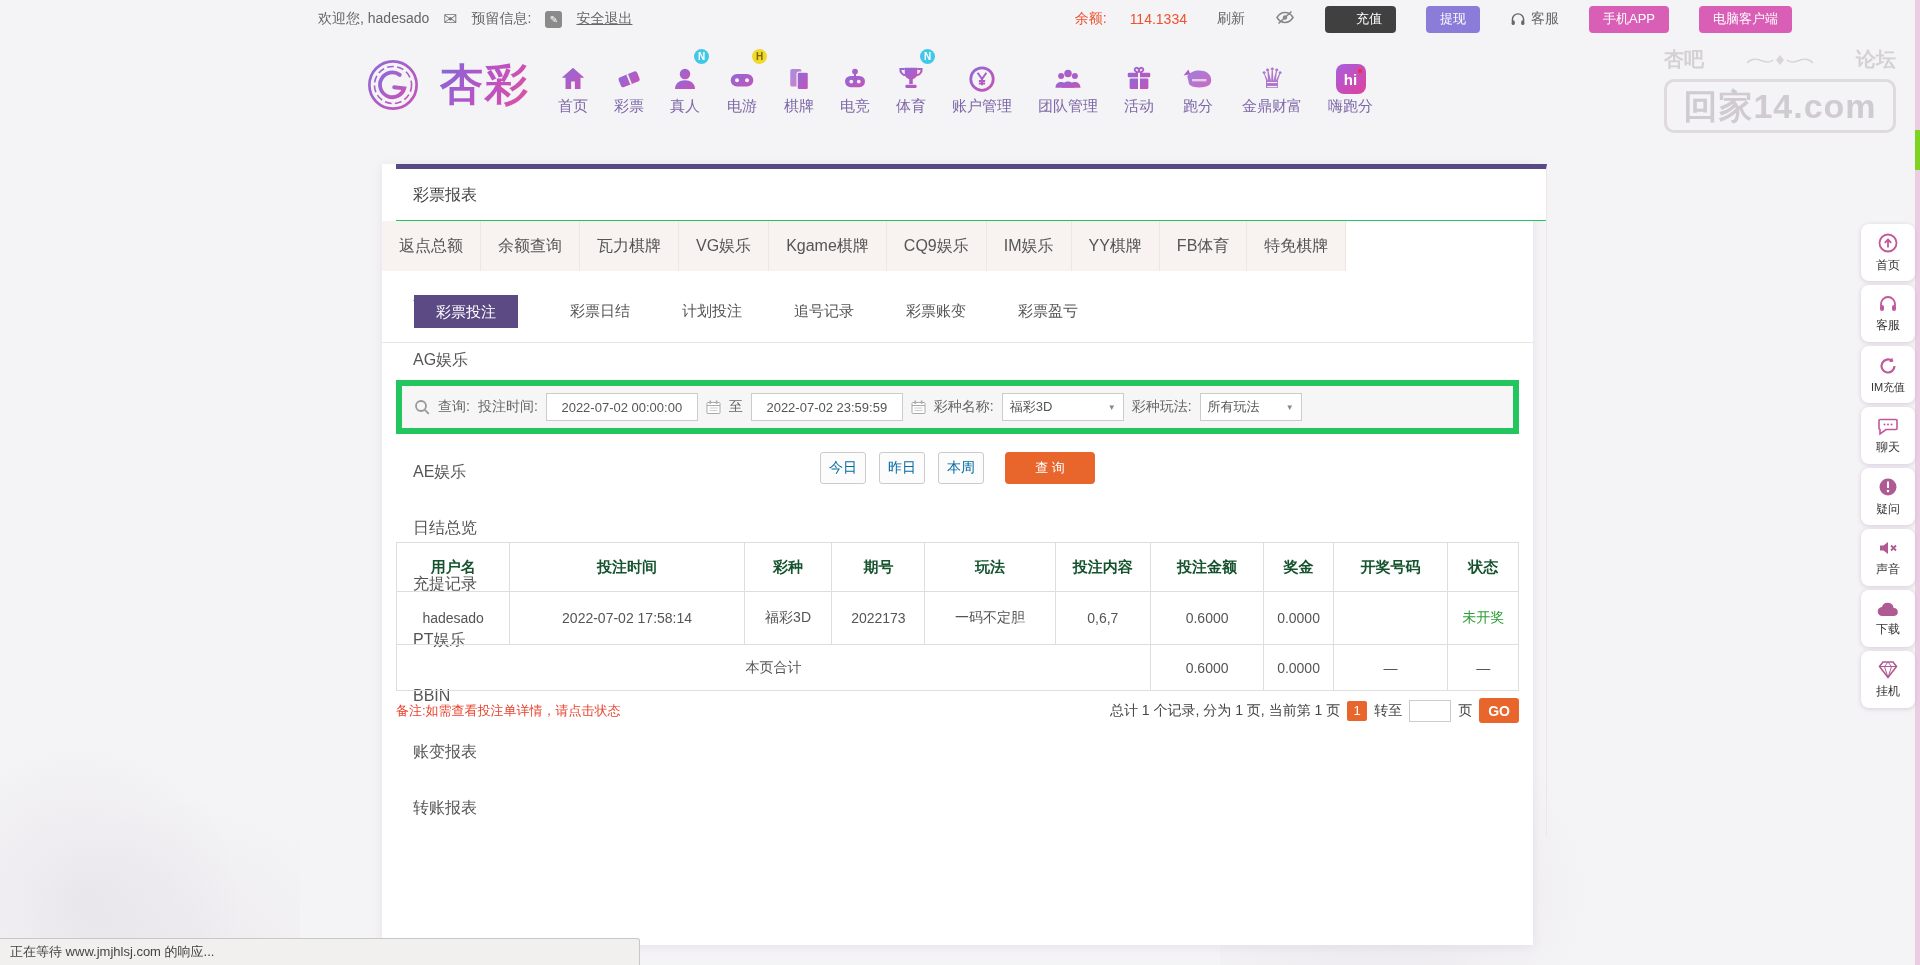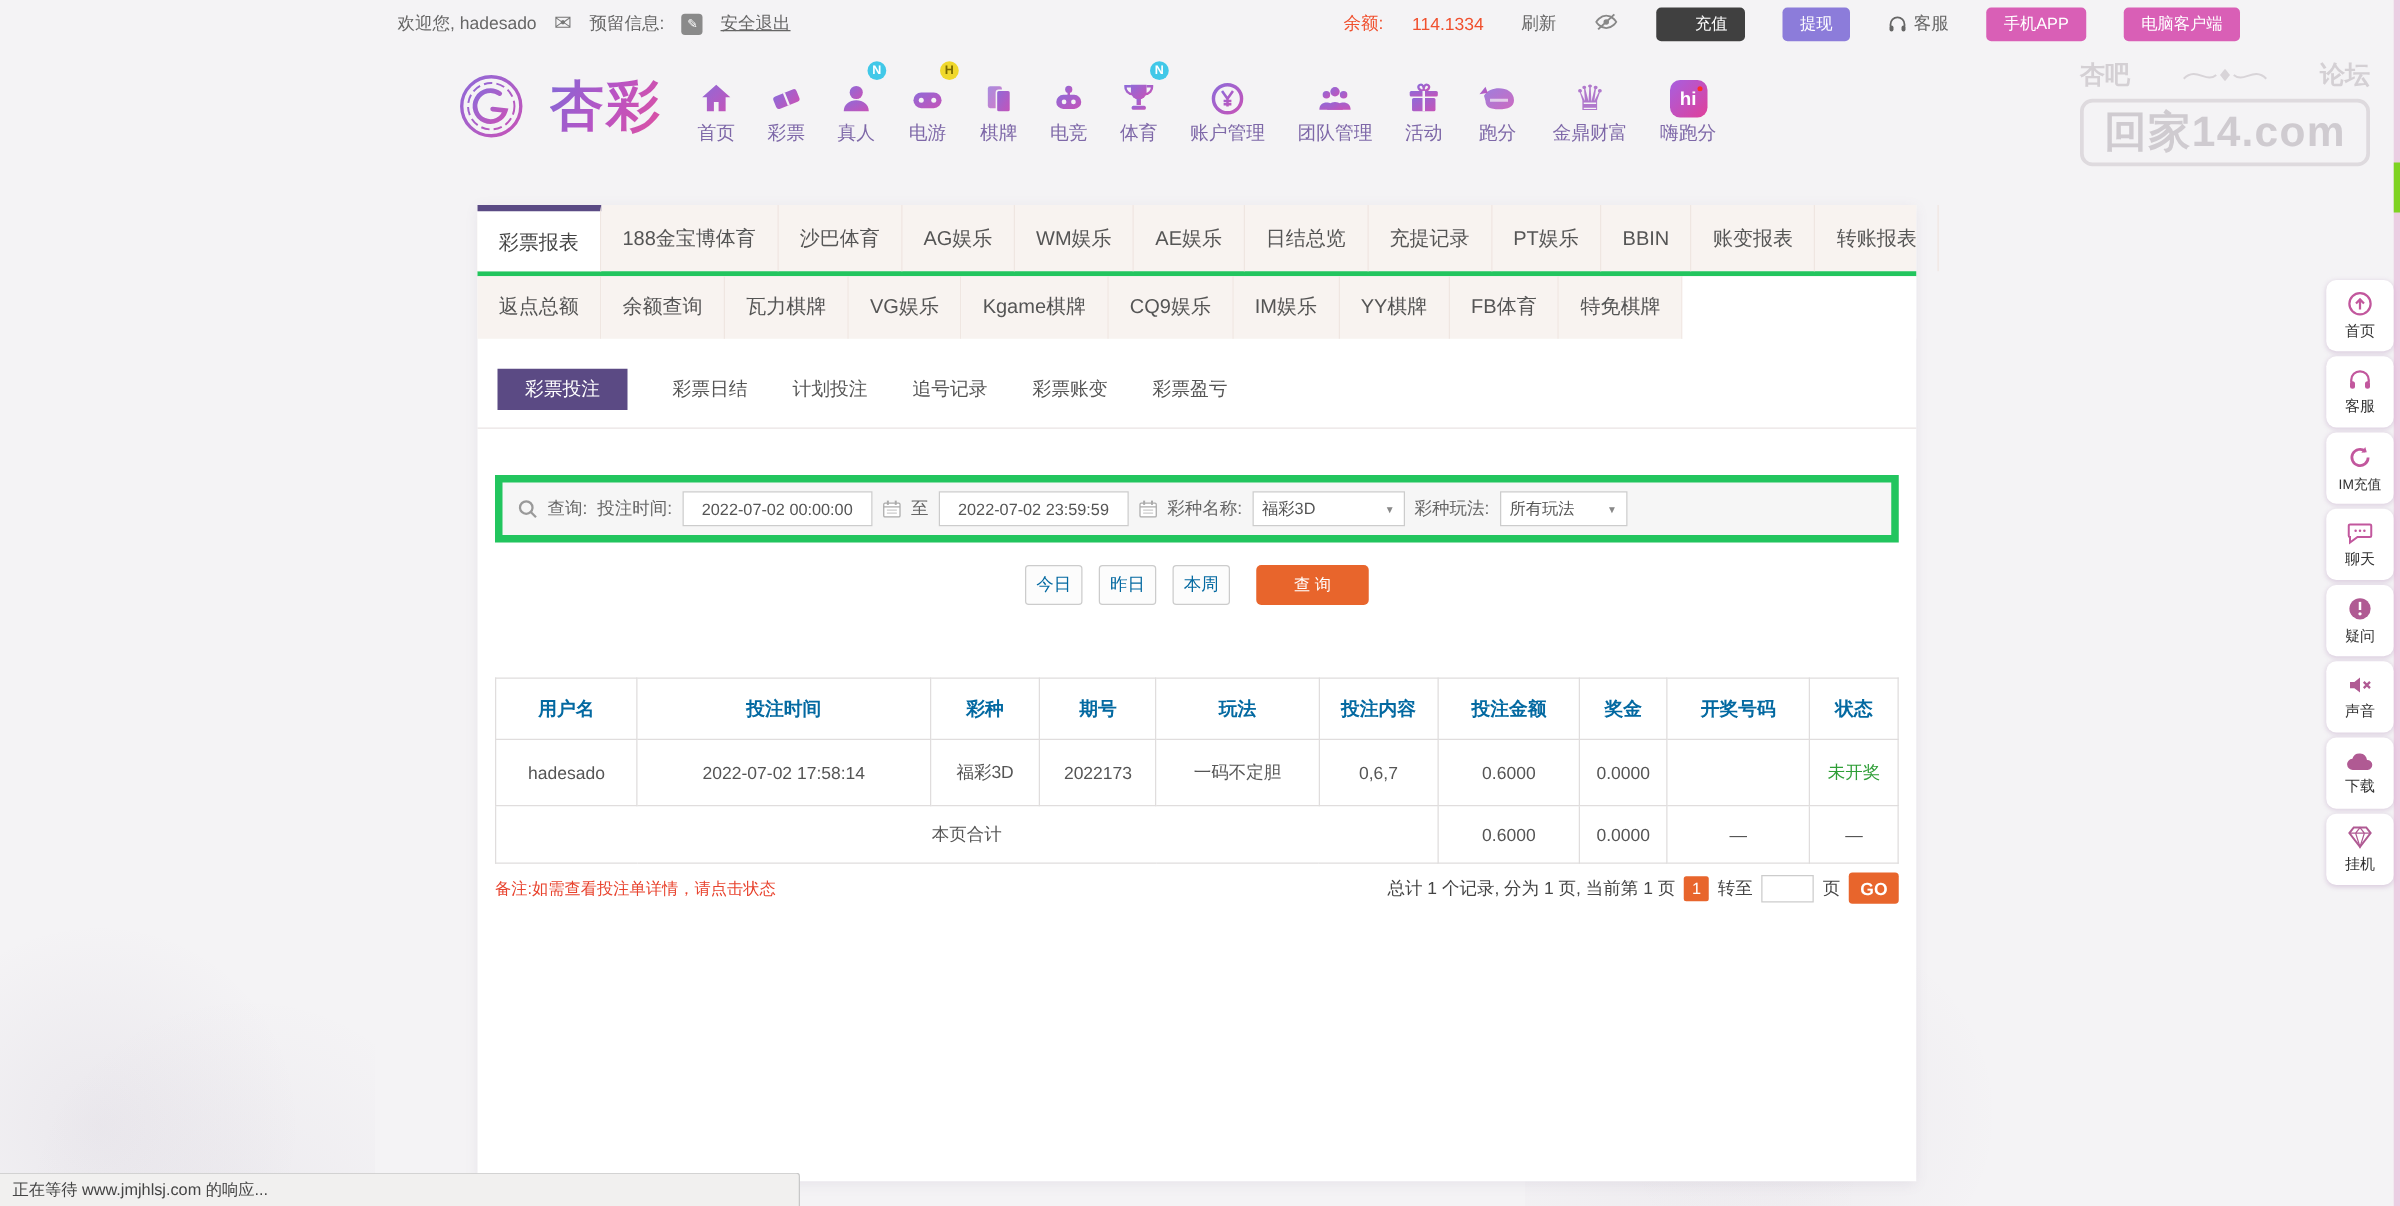--- a/index.html
+++ b/index.html
@@ -53,31 +53,31 @@
   .hi-dot{position:absolute;top:5px;right:4px;width:4px;height:4px;border-radius:50%;background:#ff2a2a;}
   
   .watermark{position:absolute;right:24px;top:46px;width:232px;text-align:center;pointer-events:none;}
   .wm-line1{display:flex;align-items:center;justify-content:space-between;color:#d4d0d4;
     font-size:20px;font-weight:bold;}
   .wm-box{margin-top:6px;border:3px solid #dedade;border-radius:10px;color:#cfcbd0;
     font-size:34px;font-weight:bold;letter-spacing:1px;line-height:48px;}
   
   .panel{position:absolute;left:382px;top:164px;width:1151px;height:781px;background:#fff;
     box-shadow:0 2px 10px rgba(120,100,140,.10);}
-  .tabs1{position:absolute;left:0;top:0;width:100%;height:57px;background:#f8f3f0;display:flex;
-    border-bottom:4px solid #22c55e;box-sizing:border-box;}
+  .tabs1{position:absolute;left:14px;top:0;width:100%;height:57px;background:#f8f3f0;display:flex;
+    border-bottom:1px solid #22c55e;box-sizing:border-box;flex-direction:column;}
   .tab{line-height:56px;padding:0 17px;font-size:16px;color:#555;border-right:1px solid #efe6e1;
     cursor:pointer;white-space:nowrap;}
   .tab.active{background:#fff;border-top:5px solid #5a4a84;line-height:51px;color:#444;}
   .tabs2{position:absolute;left:0;top:57px;width:100%;height:50px;display:flex;box-sizing:border-box;}
   .tabs2 .tab{line-height:50px;background:#f8f3f0;}
   .tabs2-fill{flex:1;background:#fff;}
   .subtabs{position:absolute;left:16px;top:131px;display:flex;align-items:center;gap:36px;
     font-size:15px;color:#555;}
-  .subtab{cursor:pointer;}
+  .subtab{cursor:pointer;margin-left:16px;}
   .subtab.active{background:#5b4a84;color:#fff;padding:0 22px;height:33px;line-height:33px;}
   .subtab-divider{position:absolute;left:0;right:0;top:178px;border-top:1px solid #eae4e4;}
   
   .querybar{position:absolute;left:14px;right:14px;top:216px;height:54px;background:#f6f6f6;
     border:6px solid #22c55e;box-sizing:border-box;display:flex;align-items:center;gap:8px;
     padding-left:12px;font-size:14px;color:#666;}
   .q-input{width:152px;height:28px;border:1px solid #ccc;background:#fff;text-align:center;
     font-size:13px;color:#555;font-family:inherit;box-sizing:border-box;}
   .q-select{height:28px;border:1px solid #ccc;background:#fff;display:inline-flex;align-items:center;
     justify-content:space-between;padding:0 7px;box-sizing:border-box;cursor:pointer;color:#555;font-size:13px;}
@@ -88,21 +88,21 @@
   .quickrow{position:absolute;left:0;right:0;top:288px;display:flex;justify-content:center;
     align-items:center;gap:13px;}
   .quick-btn{width:44px;height:30px;border:1px solid #ccc;border-radius:3px;background:#fcfcfc;
     color:#0369a1;font-size:14px;display:flex;align-items:center;justify-content:center;cursor:pointer;}
   .submit-btn{width:90px;height:32px;background:#e8652c;border-radius:4px;color:#fff;font-size:13px;
     display:flex;align-items:center;justify-content:center;cursor:pointer;margin-left:8px;}
   
   .bet-table{position:absolute;left:14px;right:14px;top:378px;}
   table{width:100%;border-collapse:collapse;}
   th,td{border:1px solid #e0dddd;text-align:center;}
-  th{height:46px;font-size:15px;color:#0369a1;font-weight:bold;}
+  th{height:46px;font-size:15px;color:#14532d;font-weight:bold;}
   td{height:50px;font-size:14px;color:#555;margin-left:15px;}
   .footer-td{height:43px;}
   .status-green{color:#2e9e36;cursor:pointer;}
   
   .noterow{position:absolute;left:14px;right:14px;top:534px;display:flex;justify-content:space-between;
     align-items:center;}
   .note{color:#e8432e;font-size:13px;}
   .pager{display:flex;align-items:center;gap:7px;font-size:14px;color:#444;}
   .page-box{width:20px;height:20px;background:#e8652c;color:#fff;font-size:13px;border-radius:2px;
     display:flex;align-items:center;justify-content:center;cursor:pointer;}

